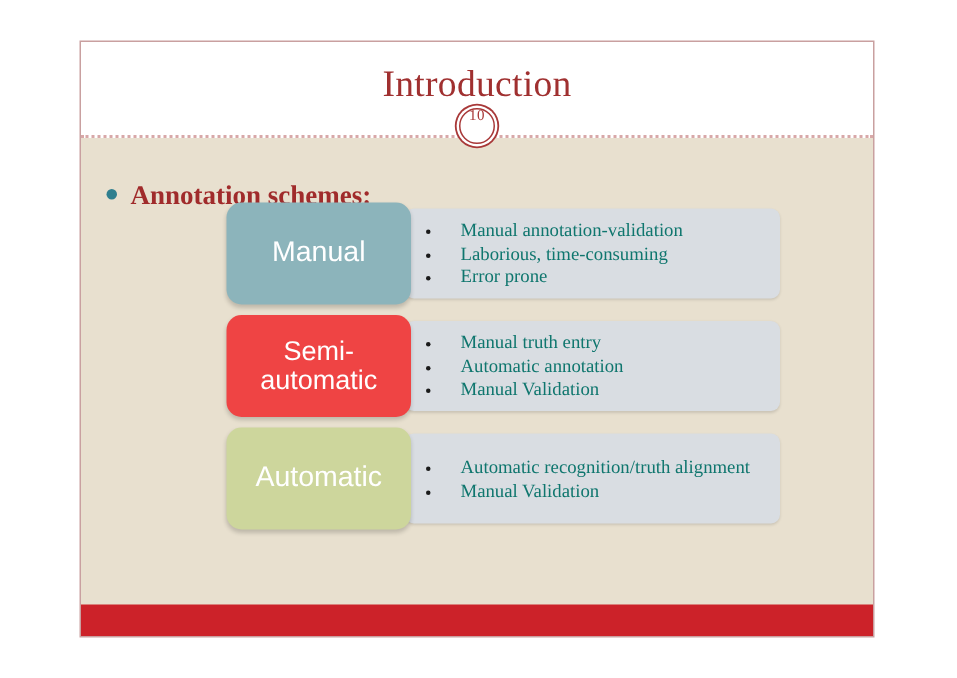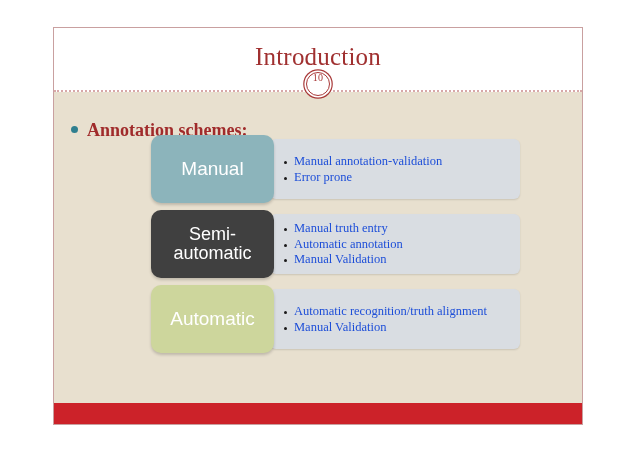--- a/index.html
+++ b/index.html
@@ -178,24 +178,24 @@
     padding: 6px 8px 6px 14px;
     box-shadow: 0 1px 2px rgba(0,0,0,0.13);
     z-index: 1;
     display: flex;
     flex-direction: column;
     justify-content: center;
   }
   .detail-item {
     display: flex;
     align-items: flex-start;
-    gap: 7px;
+    gap: 20px;
     font-family: "Liberation Serif", serif;
     font-size: 12.5px;
-    color: #1d4ed8;
+    color: #0f766e;
     line-height: 1.18;
     margin-bottom: 1px;
   }
   .detail-item:last-child { margin-bottom: 0; }
   .detail-dot {
     flex: 0 0 auto;
     width: 3px;
     height: 3px;
     border-radius: 50%;
     background: #1a1a1a;
@@ -241,27 +241,31 @@
           <div class="row-label" style="background:#8cb4bb;">
             <span class="row-label-text">Manual</span>
           </div>
           <div class="row-detail">
             <div class="detail-item">
               <span class="detail-dot"></span>
               <span class="detail-text">Manual annotation-validation</span>
             </div>
             <div class="detail-item">
               <span class="detail-dot"></span>
+              <span class="detail-text">Laborious, time-consuming</span>
+            </div>
+            <div class="detail-item">
+              <span class="detail-dot"></span>
               <span class="detail-text">Error prone</span>
             </div>
           </div>
         </div>
 
         <div class="row">
-          <div class="row-label two-line" style="background:#404040;">
+          <div class="row-label two-line" style="background:#ef4444;">
             <span class="row-label-text">
               <span>Semi-</span><br>
               <span>automatic</span>
             </span>
           </div>
           <div class="row-detail">
             <div class="detail-item">
               <span class="detail-dot"></span>
               <span class="detail-text">Manual truth entry</span>
             </div>

